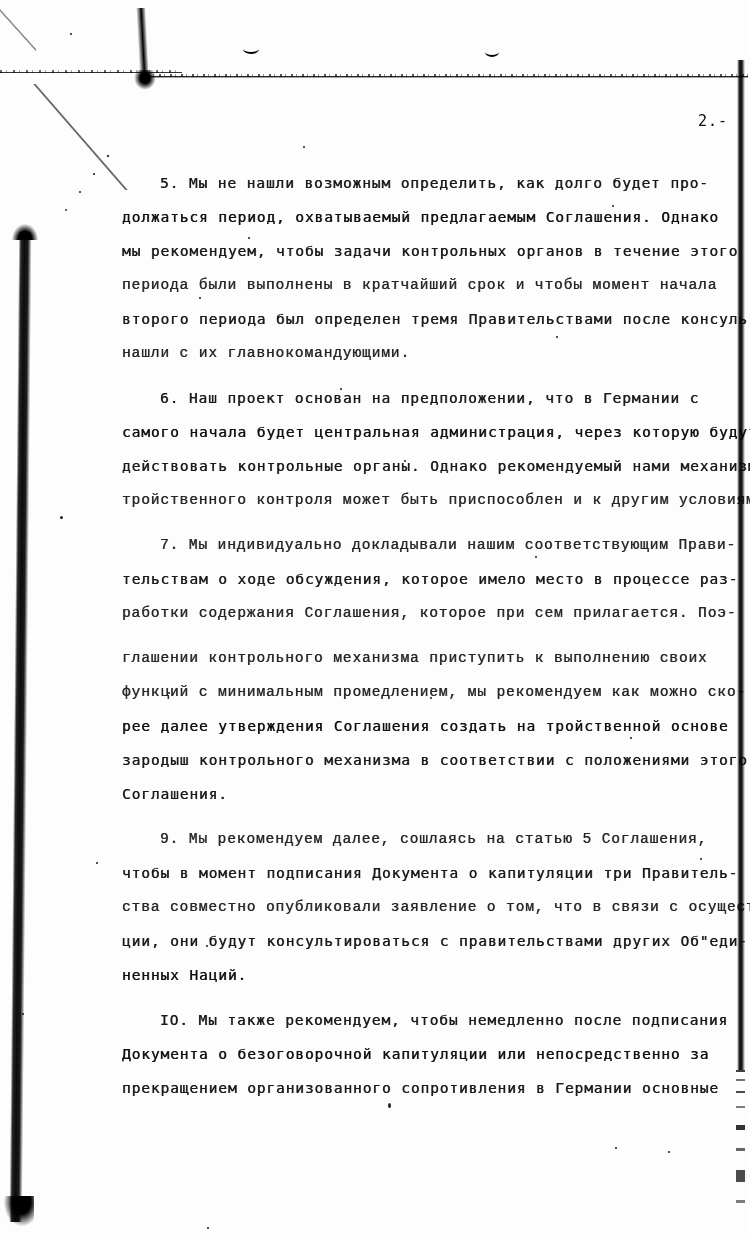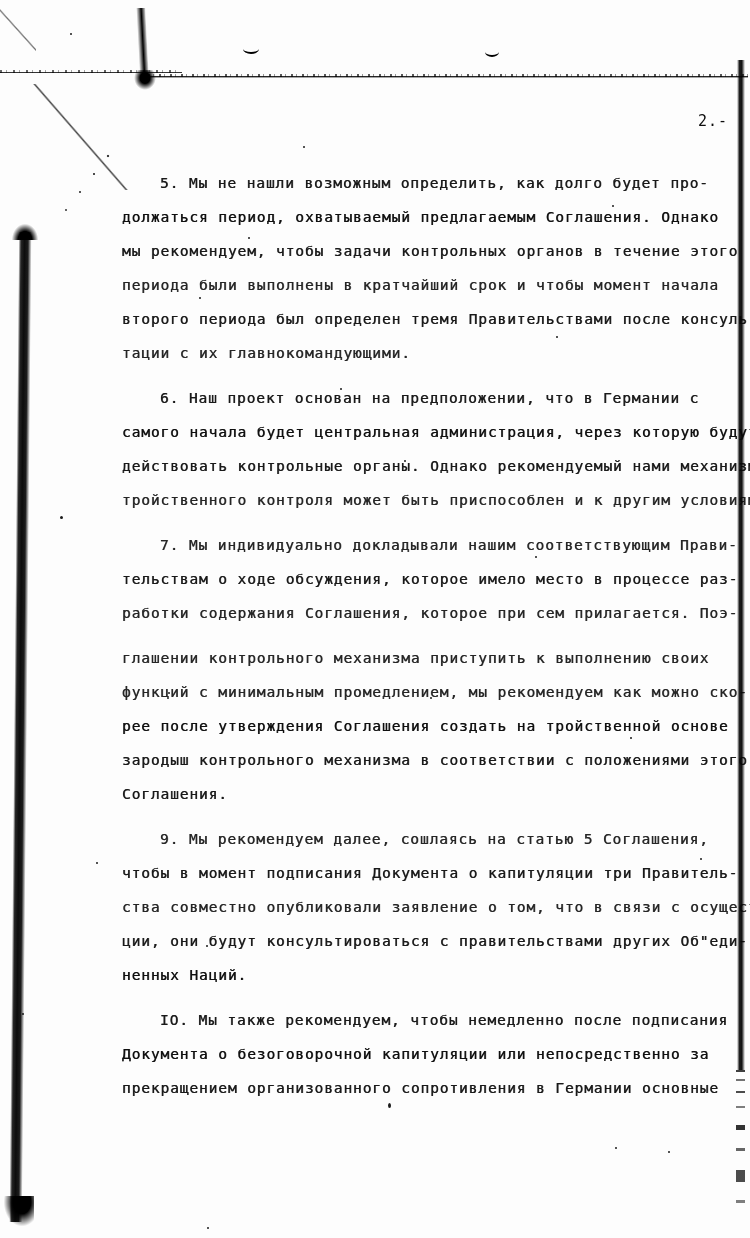--- a/index.html
+++ b/index.html
@@ -216,21 +216,21 @@
       0.45px 0 0 rgba(0,0,0,0.55),
       -0.3px 0.3px 0 rgba(0,0,0,0.3),
       0 -0.35px 0 rgba(0,0,0,0.25);
     transform: scaleX(1.0);
   }
   .line.indent {
     padding-left: 38px;
   }
   
   .line.f1 { opacity: 0.93; }
-  .line.f2 { opacity: 0.88; }
+  .line.f2 { opacity: 0.88; font-family: Liberation Mono, monospace; }
   .line.f3 { opacity: 0.97; }
 </style>
 </head>
 <body>
 
 <div id="page">
 
   <div class="scan-edge-left"></div>
   <div class="scan-edge-left-cap"></div>
   <div class="scan-edge-left-foot"></div>
@@ -273,40 +273,40 @@
   <div class="page-number">2.-</div>
 
   <div class="body-text">
 
     <div class="para">
       <span class="line indent f1">5. Мы не нашли возможным определить, как долго будет про-</span>
       <span class="line f3">должаться период, охватываемый предлагаемым Соглашения. Однако</span>
       <span class="line f1">мы рекомендуем, чтобы задачи контрольных органов в течение этого</span>
       <span class="line f2">периода были выполнены в кратчайший срок и чтобы момент начала</span>
       <span class="line f1">второго периода был определен тремя Правительствами после консуль-</span>
-      <span class="line f2">тации с их главнокомандующими.</span>
+      <span class="line f2">нашли с их главнокомандующими.</span>
     </div>
 
     <div class="para">
       <span class="line indent f1">6. Наш проект основан на предположении, что в Германии с</span>
       <span class="line f3">самого начала будет центральная администрация, через которую будут</span>
       <span class="line f1">действовать контрольные органы. Однако рекомендуемый нами механизм</span>
       <span class="line f2">тройственного контроля может быть приспособлен и к другим условиям.</span>
     </div>
 
     <div class="para">
       <span class="line indent f2">7. Мы индивидуально докладывали нашим соответствующим Прави-</span>
       <span class="line f1">тельствам о ходе обсуждения, которое имело место в процессе раз-</span>
       <span class="line f2">работки содержания Соглашения, которое при сем прилагается. Поэ-</span>
     </div>
 
     <div class="para">
       <span class="line f2">глашении контрольного механизма приступить к выполнению своих</span>
       <span class="line f2">функций с минимальным промедлением, мы рекомендуем как можно ско-</span>
-      <span class="line f3">рее после утверждения Соглашения создать на тройственной основе</span>
+      <span class="line f3">рее далее утверждения Соглашения создать на тройственной основе</span>
       <span class="line f1">зародыш контрольного механизма в соответствии с положениями этого</span>
       <span class="line f1">Соглашения.</span>
     </div>
 
     <div class="para">
       <span class="line indent f2">9. Мы рекомендуем далее, сошлаясь на статью 5 Соглашения,</span>
       <span class="line f1">чтобы в момент подписания Документа о капитуляции три Правитель-</span>
       <span class="line f2">ства совместно опубликовали заявление о том, что в связи с осущест-</span>
       <span class="line f1">ции, они будут консультироваться с правительствами других Об"еди-</span>
       <span class="line f3">ненных Наций.</span>

